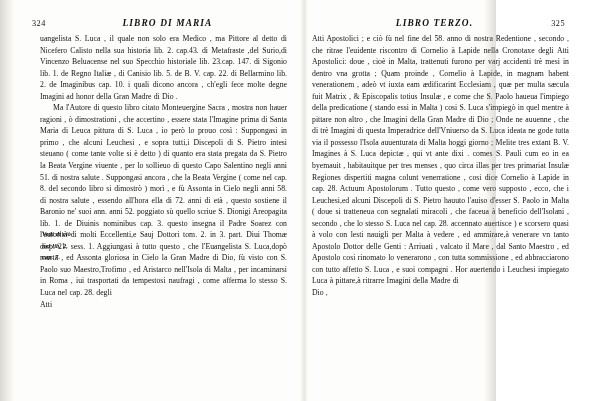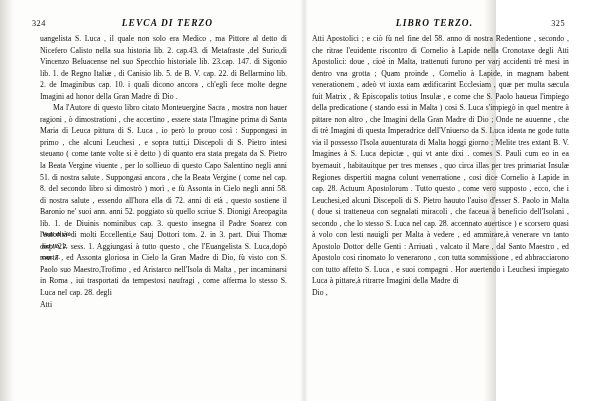--- a/index.html
+++ b/index.html
@@ -134,21 +134,21 @@
 <body>
 
 <div id="spread">
 
   <div class="gutter"></div>
 
   <div class="page page-left">
 
     <div class="runhead">
       <span class="folio folio-left">324</span>
-      <span class="runhead-title">LEVCA DI TERZO</span>
+      <span class="runhead-title">LIBRO DI MARIA</span>
     </div>
 
     <div class="column">
 
       <div class="marginal marg-1">Vedi di ciò</div>
       <div class="marginal marg-2">nel lib. 2.</div>
       <div class="marginal marg-3">cap. 7.</div>
 
       <p>uangelista S. Luca , il quale non solo era Medico , ma Pittore al detto di Nicefero Calisto nella sua historia lib. 2. cap.43. di Metafraste ,del Surio,di Vincenzo Beluacense nel suo Specchio historiale lib. 23.cap. 147. di Sigonio lib. 1. de Regno Italiæ , di Canisio lib. 5. de B. V. cap. 22. di Bellarmino lib. 2. de Imaginibus cap. 10. i quali dicono ancora , ch'egli fece molte degne Imagini ad honor della Gran Madre di Dio .</p>
 

